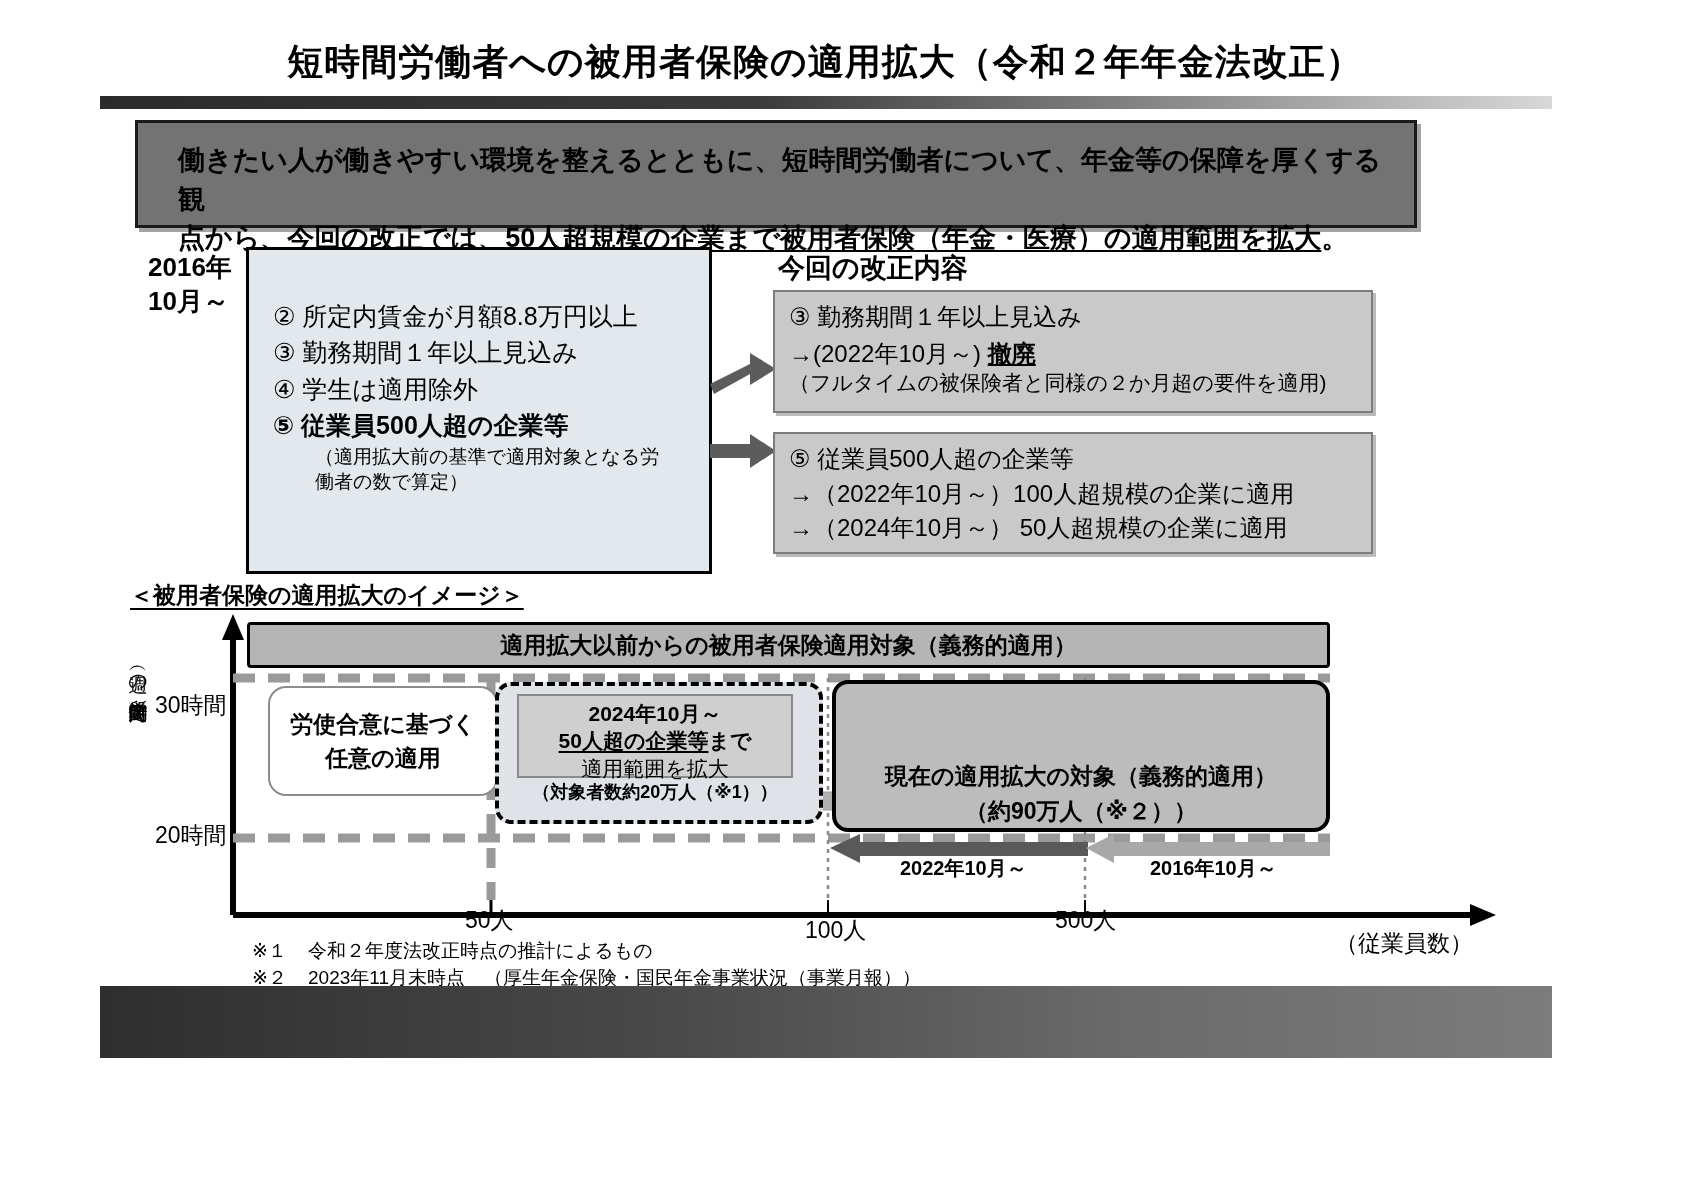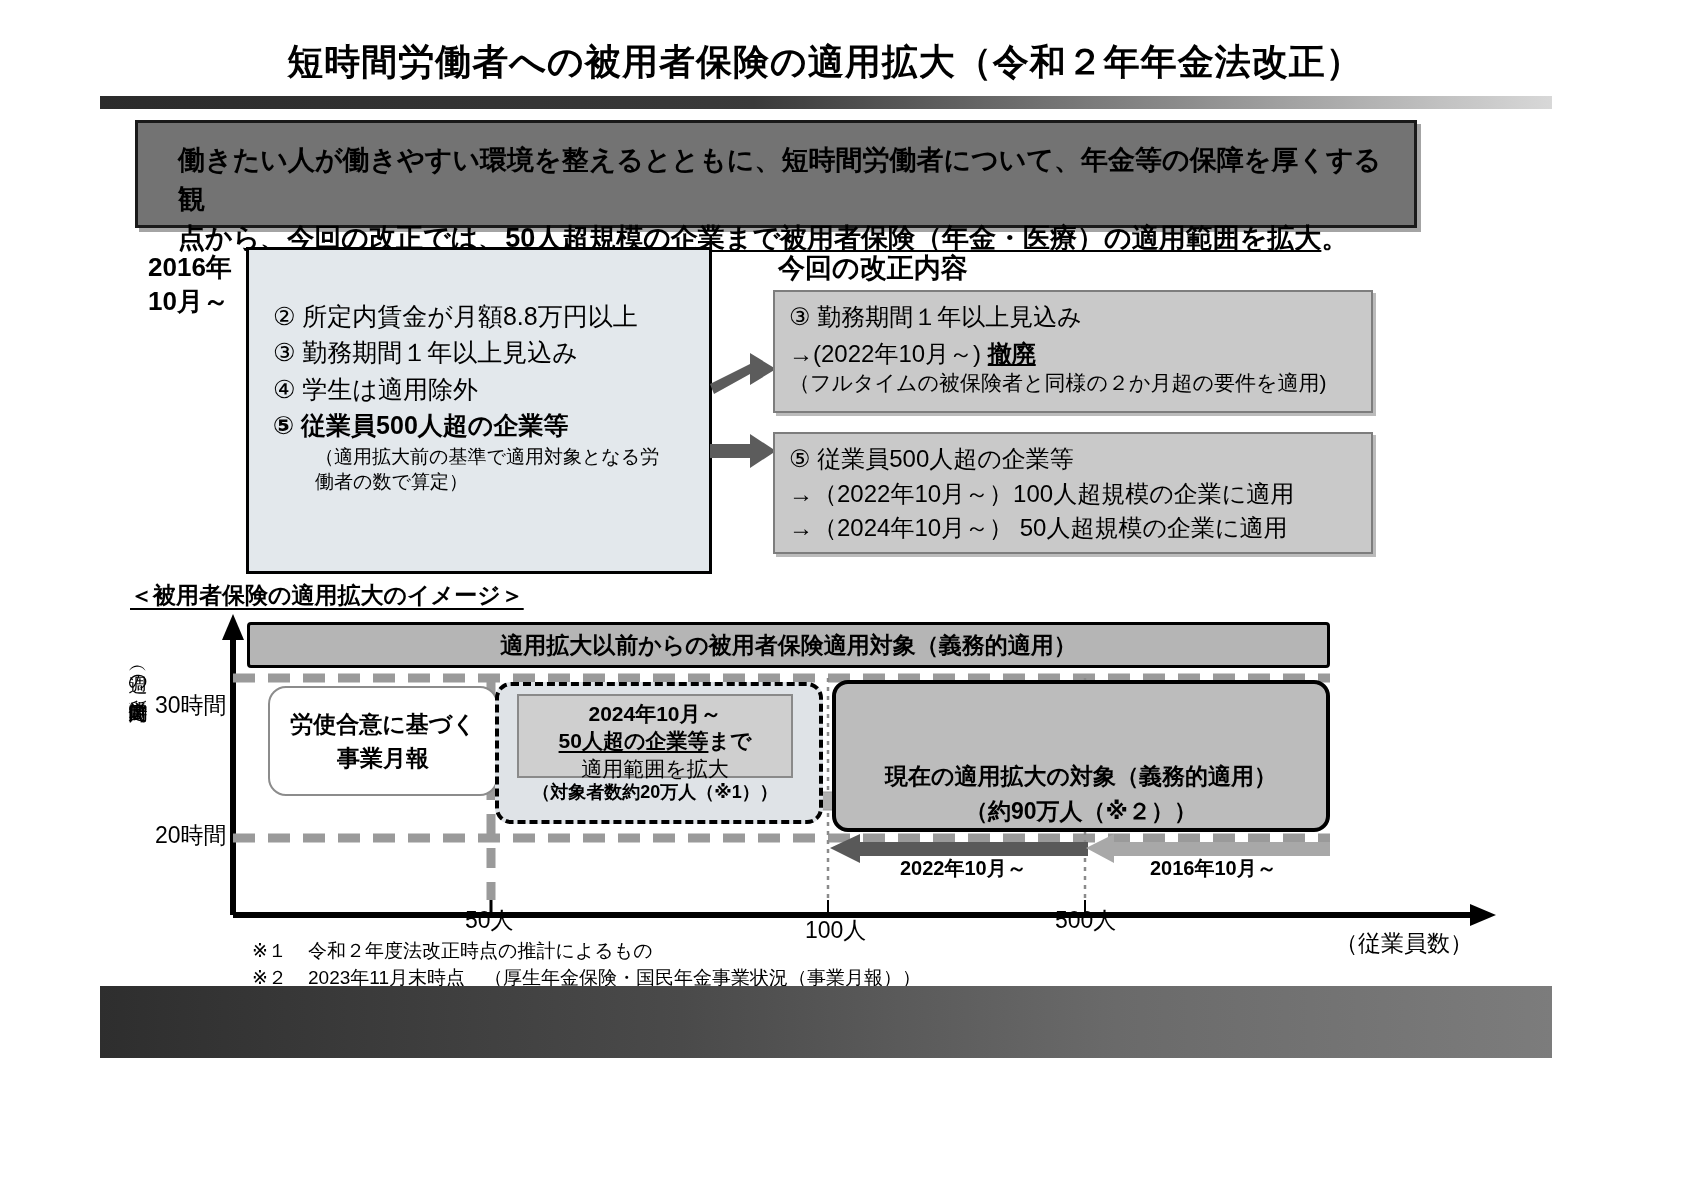--- a/index.html
+++ b/index.html
@@ -417,21 +417,21 @@
   <div class="tick-label tick-30">30時間</div>
   <div class="tick-label tick-20">20時間</div>
 
   <div class="banner">
     <span>適用拡大以前からの被用者保険適用対象（義務的適用）</span>
   </div>
 
   <div class="box-voluntary">
     <span>
       <span>労使合意に基づく</span><br>
-      <span>事業月報</span>
+      <span>任意の適用</span>
     </span>
   </div>
 
   <div class="box-2024-outer"></div>
   <div class="box-2024-inner">
     <div>2024年10月～</div>
     <div><span class="u-bold">50人超の企業等</span><span>まで</span></div>
     <div class="l3">適用範囲を拡大</div>
   </div>
   <div class="count-20">（対象者数約20万人（※1））</div>

